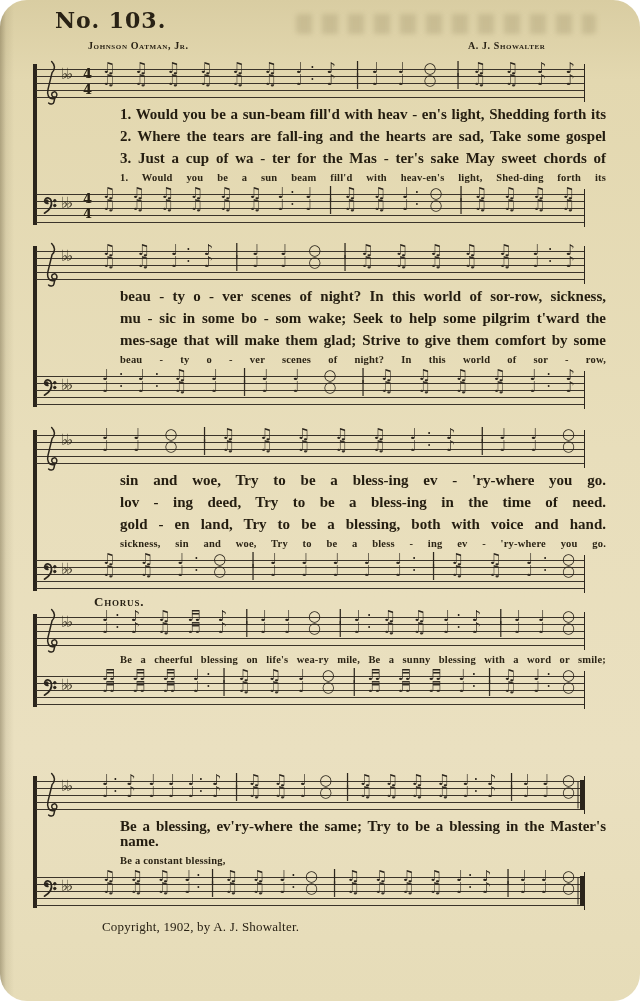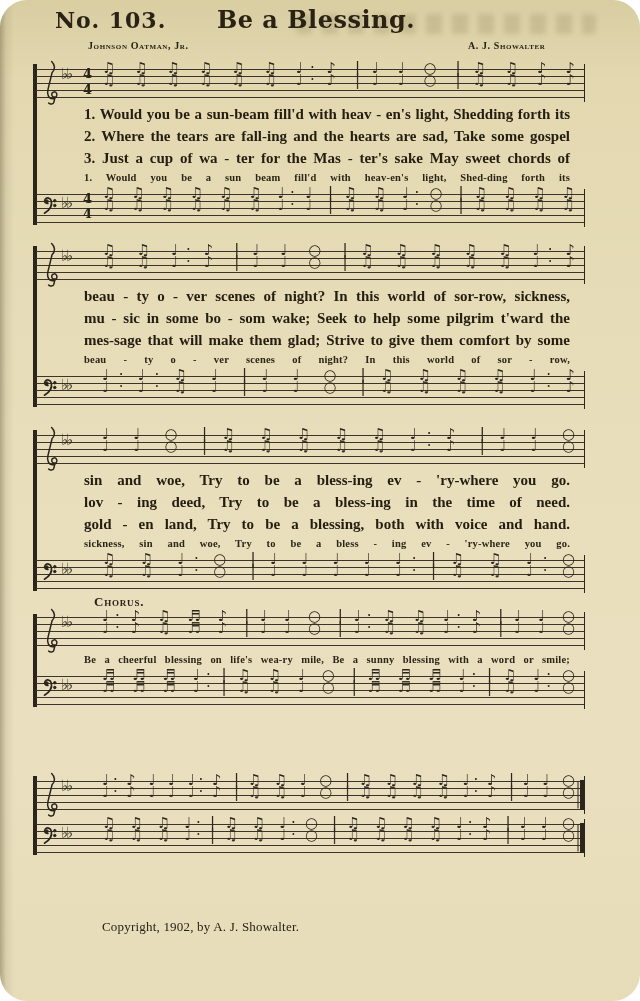--- a/index.html
+++ b/index.html
@@ -54,21 +54,21 @@
   .timesig{position:absolute;left:47px;top:2px;font-family:"DejaVu Serif",serif;font-weight:bold;font-size:13px;line-height:1.2;text-align:center;}
   .timesig div{display:block;}
 
   .nline{
     position:absolute;left:66px;right:9px;top:-3px;
     font-family:"DejaVu Sans",sans-serif;font-size:15px;line-height:1;
     text-align:justify;text-align-last:justify;color:#2b251c;white-space:normal;
   }
   .nline.v2{top:9px;opacity:.92;}
 
-  .lyrics{margin:4px 0 2px 48px;width:486px;}
+  .lyrics{margin:4px 0 2px 84px;width:486px;}
   .verse{
     font-size:15px;font-weight:600;line-height:1.0;margin:0 0 7px 0;
     text-align:justify;text-align-last:justify;color:#241d10;
   }
   .echo{
     font-size:10.5px;font-weight:600;line-height:1.0;margin:1px 0 4px 0;
     text-align:justify;text-align-last:justify;color:#2c2516;letter-spacing:.2px;
   }
   .echo.short{text-align-last:left;}
 
@@ -79,21 +79,20 @@
   svg path, svg circle{stroke:#2b251c;}
 </style>
 </head>
 <body>
 
 <div class="page">
 
   <div class="ghost"></div>
 
   <div class="hymn-no">No. 103.</div>
-  <div class="title">Be a Blessing.</div>
   <div class="attrib lyr">Johnson Oatman, Jr.</div>
   <div class="attrib cmp">A. J. Showalter</div>
 
   <div class="system sys1">
     <div class="sysbar"></div>
     <div class="staff treble">
       <svg class="clef" width="17" height="46" viewBox="0 0 18 48">
         <path d="M10.2 1.2 C13.8 4.6 14.4 9.4 10.6 13.2 L6.4 30.5 C4.9 36.6 7.3 40.6 11.2 40.6 C14.6 40.6 16.6 37.8 15.5 35.2 C14.4 32.6 10.6 32.8 10.3 35.8 C10.1 38 12 39.2 13.8 38.8 L12.6 44.2 C12.1 46.6 8.6 47 7 45.2" fill="none" stroke-width="1.6" stroke-linecap="round"></path>
       </svg>
       <span class="keysig">♭♭</span>
@@ -215,20 +214,24 @@
   <div class="system sys5">
     <div class="sysbar"></div>
     <div class="staff treble final">
       <svg class="clef" width="17" height="46" viewBox="0 0 18 48">
         <path d="M10.2 1.2 C13.8 4.6 14.4 9.4 10.6 13.2 L6.4 30.5 C4.9 36.6 7.3 40.6 11.2 40.6 C14.6 40.6 16.6 37.8 15.5 35.2 C14.4 32.6 10.6 32.8 10.3 35.8 C10.1 38 12 39.2 13.8 38.8 L12.6 44.2 C12.1 46.6 8.6 47 7 45.2" fill="none" stroke-width="1.6" stroke-linecap="round"></path>
       </svg>
       <span class="keysig">♭♭</span>
       <span class="nline">♩· ♪ ♩ ♩ ♩· ♪ | ♫ ♫ ♩ ○ | ♫ ♫ ♫ ♫ ♩· ♪ | ♩ ♩ ○</span>
       <span class="nline v2">♩· ♪ ♩ ♩ ♩· ♪ | ♫ ♫ ♩ ○ | ♫ ♫ ♫ ♫ ♩· ♪ | ♩ ♩ ○</span>
     </div>
+    <div class="lyrics">
+      <p class="verse">Be a blessing, ev'ry-where the same; Try to be a blessing in the Master's name.</p>
+      <p class="echo short">Be a constant blessing,</p>
+    </div>
     <div class="staff bass final">
       <svg class="clef" width="16" height="23" viewBox="0 0 16 24">
         <path d="M2.2 20 C8.2 16.4 10.4 11.8 9.4 7.4 C8.6 4 4.6 3 2.9 5.6 C1.5 7.8 3.2 10.4 5.8 9.8" fill="none" stroke-width="1.8" stroke-linecap="round"></path>
         <circle cx="4.6" cy="7.6" r="1.6" fill="#2b251c"></circle>
         <circle cx="13" cy="7" r="1.3" fill="#2b251c"></circle>
         <circle cx="13" cy="12" r="1.3" fill="#2b251c"></circle>
       </svg>
       <span class="keysig">♭♭</span>
       <span class="nline">♫ ♫ ♫ ♩· | ♫ ♫ ♩· ○ | ♫ ♫ ♫ ♫ ♩· ♪ | ♩ ♩ ○</span>
       <span class="nline v2">♫ ♫ ♫ ♩· | ♫ ♫ ♩· ○ | ♫ ♫ ♫ ♫ ♩· ♪ | ♩ ♩ ○</span>

